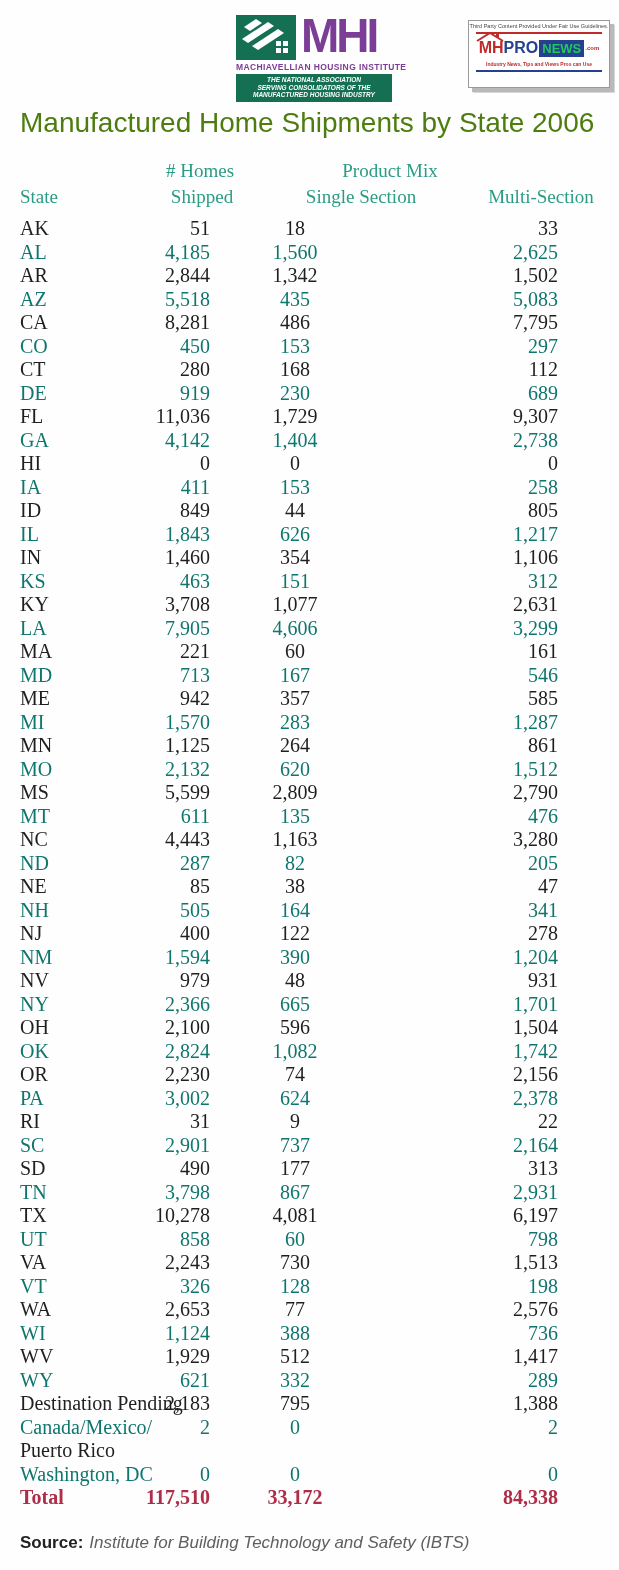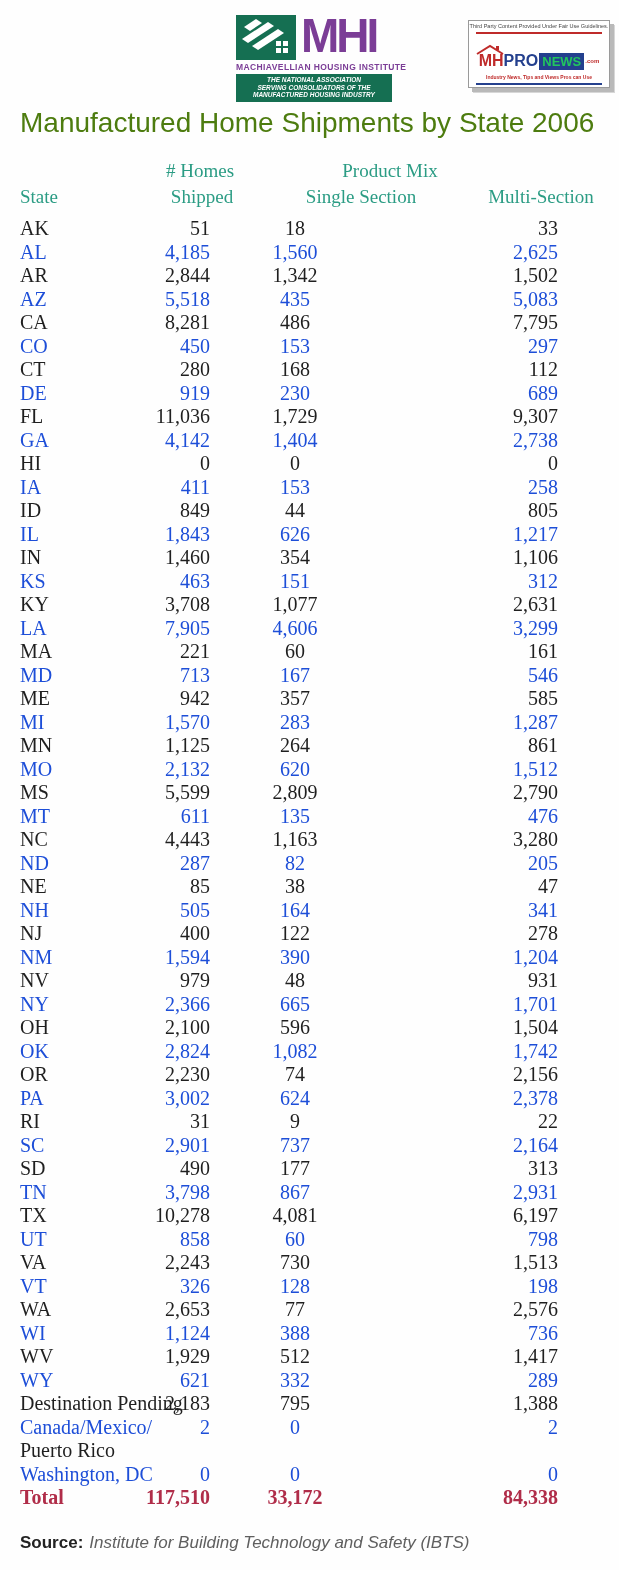--- a/index.html
+++ b/index.html
@@ -32,21 +32,21 @@
   }
   .mhpro-box{
     position:absolute;left:468px;top:20px;width:140px;height:66px;
     background:#ffffff;border:1px solid #9a9a9a;
     box-shadow:4px 4px 0 #b9b9b9, 5px 5px 0 #d7d7d7;
     font-family:"Liberation Sans",sans-serif;
     display:flex;flex-direction:column;align-items:center;
   }
   .mhpro-disclaimer{font-size:5.5px;color:#444;margin-top:2px;white-space:nowrap;}
   .mhpro-rule-red{width:126px;height:2px;background:#bf2b2a;margin-top:3px;}
-  .mhpro-brand{display:flex;align-items:center;margin-top:18px;position:relative;}
+  .mhpro-brand{display:flex;align-items:center;margin-top:5px;position:relative;}
   .mhpro-roof{position:absolute;left:-4px;top:-8px;}
   .mh-red{color:#bf2b2a;font-weight:bold;font-size:16px;letter-spacing:0;}
   .mh-blue{color:#24408e;font-weight:bold;font-size:16px;}
   .mh-news{background:#24408e;color:#22c55e;font-weight:bold;font-size:13px;
     padding:0 2px;border:1px solid #24408e;margin-left:1px;}
   .mh-tld{color:#bf2b2a;font-weight:bold;font-size:6px;margin-left:1px;}
   .mhpro-tagline{font-size:5px;color:#bf2b2a;font-weight:bold;margin-top:4px;white-space:nowrap;}
   .mhpro-rule-blue{width:126px;height:2px;background:#24408e;margin-top:3px;}
 
   
@@ -64,21 +64,21 @@
 
   
   .tbody{position:absolute;left:20px;top:217px;width:580px;}
   .trow{position:relative;height:23.5px;line-height:23.5px;font-size:20px;}
   .trow span{position:absolute;top:0;white-space:nowrap;}
   .c1{left:0;}
   .c2{left:60px;width:130px;text-align:right;}
   .c3{left:190px;width:170px;text-align:center;}
   .c4{left:360px;width:178px;text-align:right;}
   .tone-dark{color:#1f1f1f;}
-  .tone-sienna{color:#1d4ed8;}
+  .tone-sienna{color:#0f766e;}
   .tone-total{color:#b02d49;font-weight:bold;}
 
   
   .source{
     position:absolute;left:20px;top:1533px;width:580px;
     font-family:"Liberation Sans",sans-serif;font-size:17px;color:#5f5f5f;
     white-space:nowrap;
   }
   .source b{color:#222222;font-style:normal;margin-right:6px;text-align:right;}
   .source i{font-style:italic;}

